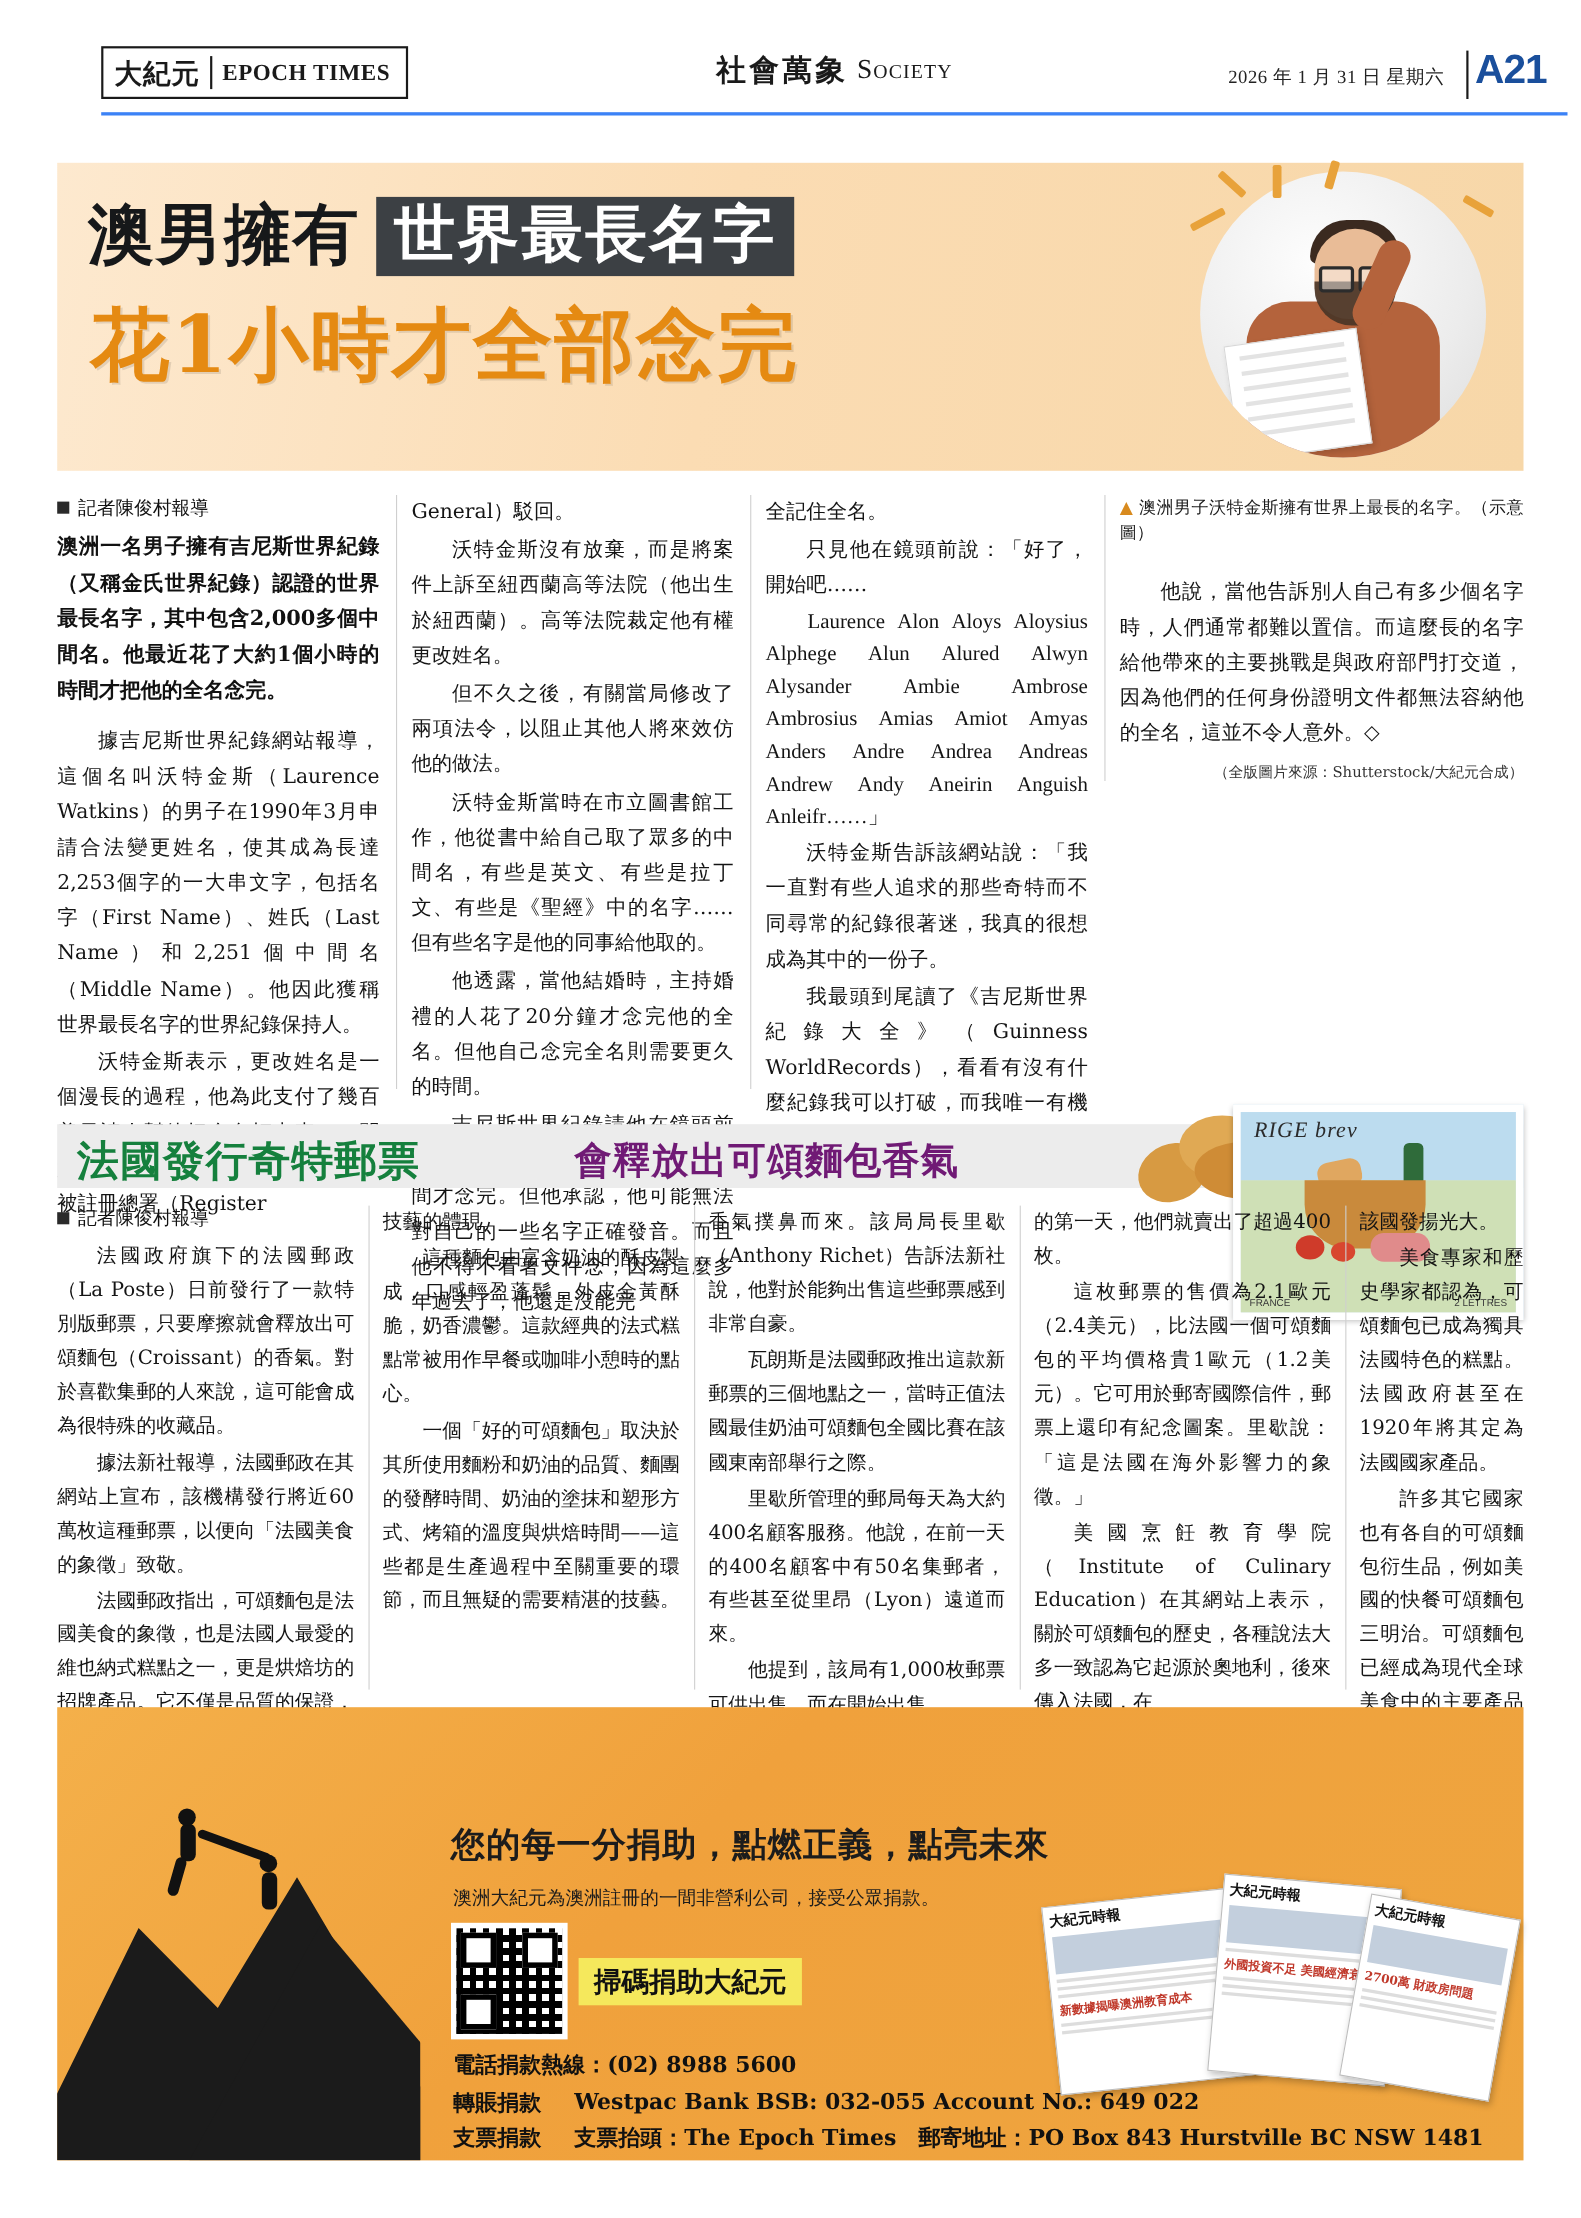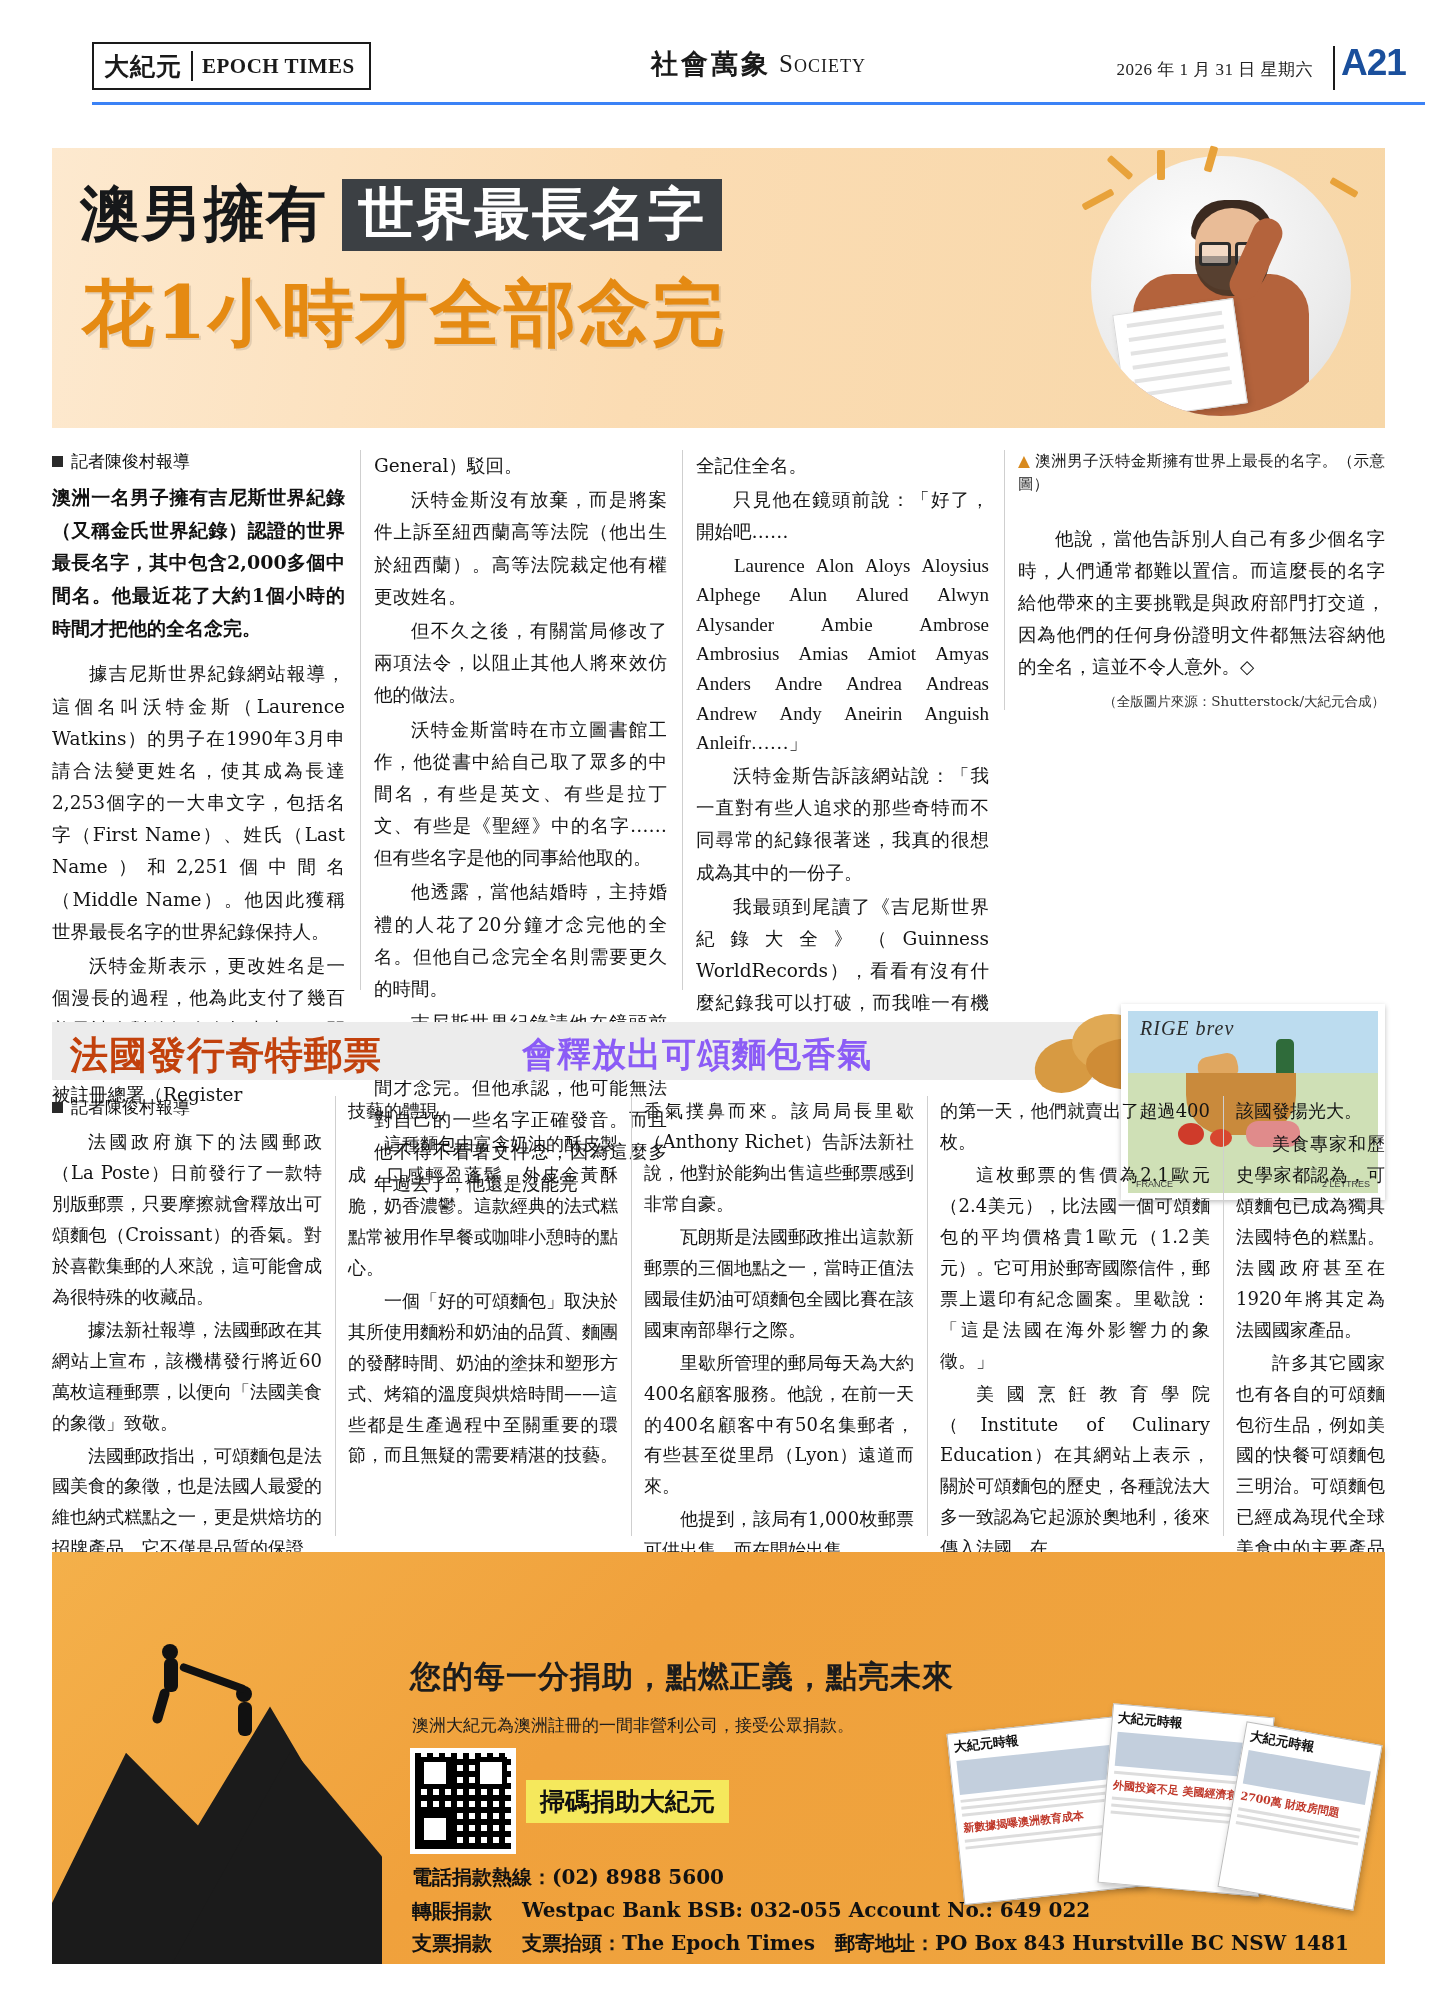--- a/index.html
+++ b/index.html
@@ -160,25 +160,25 @@
     margin-top:10px;
   }
 
   
   .s2-banner{
     position:absolute;left:52px;top:1022px;width:1333px;height:58px;
     background:#ececec;
   }
   .s2-h1{
     position:absolute;left:18px;top:8px;font-family:"DejaVu Serif", serif;
-    font-weight:bold;font-size:38px;color:#c2410c;letter-spacing:1px;
+    font-weight:bold;font-size:38px;color:#15803d;letter-spacing:1px;
   }
   .s2-h2{
     position:absolute;left:470px;top:10px;font-family:"DejaVu Serif", serif;
-    font-weight:bold;font-size:34px;color:#8b5cf6;letter-spacing:1px;
+    font-weight:bold;font-size:34px;color:#701a75;letter-spacing:1px;
   }
 
   .s2{position:absolute;left:52px;top:1096px;width:1333px;height:440px;}
   .s2c1{position:absolute;left:0;top:0;width:270px;}
   .s2c2{position:absolute;left:296px;top:0;width:270px;}
   .s2c3{position:absolute;left:592px;top:0;width:270px;}
   .s2c4{position:absolute;left:888px;top:0;width:270px;}
   .s2c5{position:absolute;left:1184px;top:0;width:149px;}
   .s2 .col{font-size:18px;line-height:1.72;}
 

